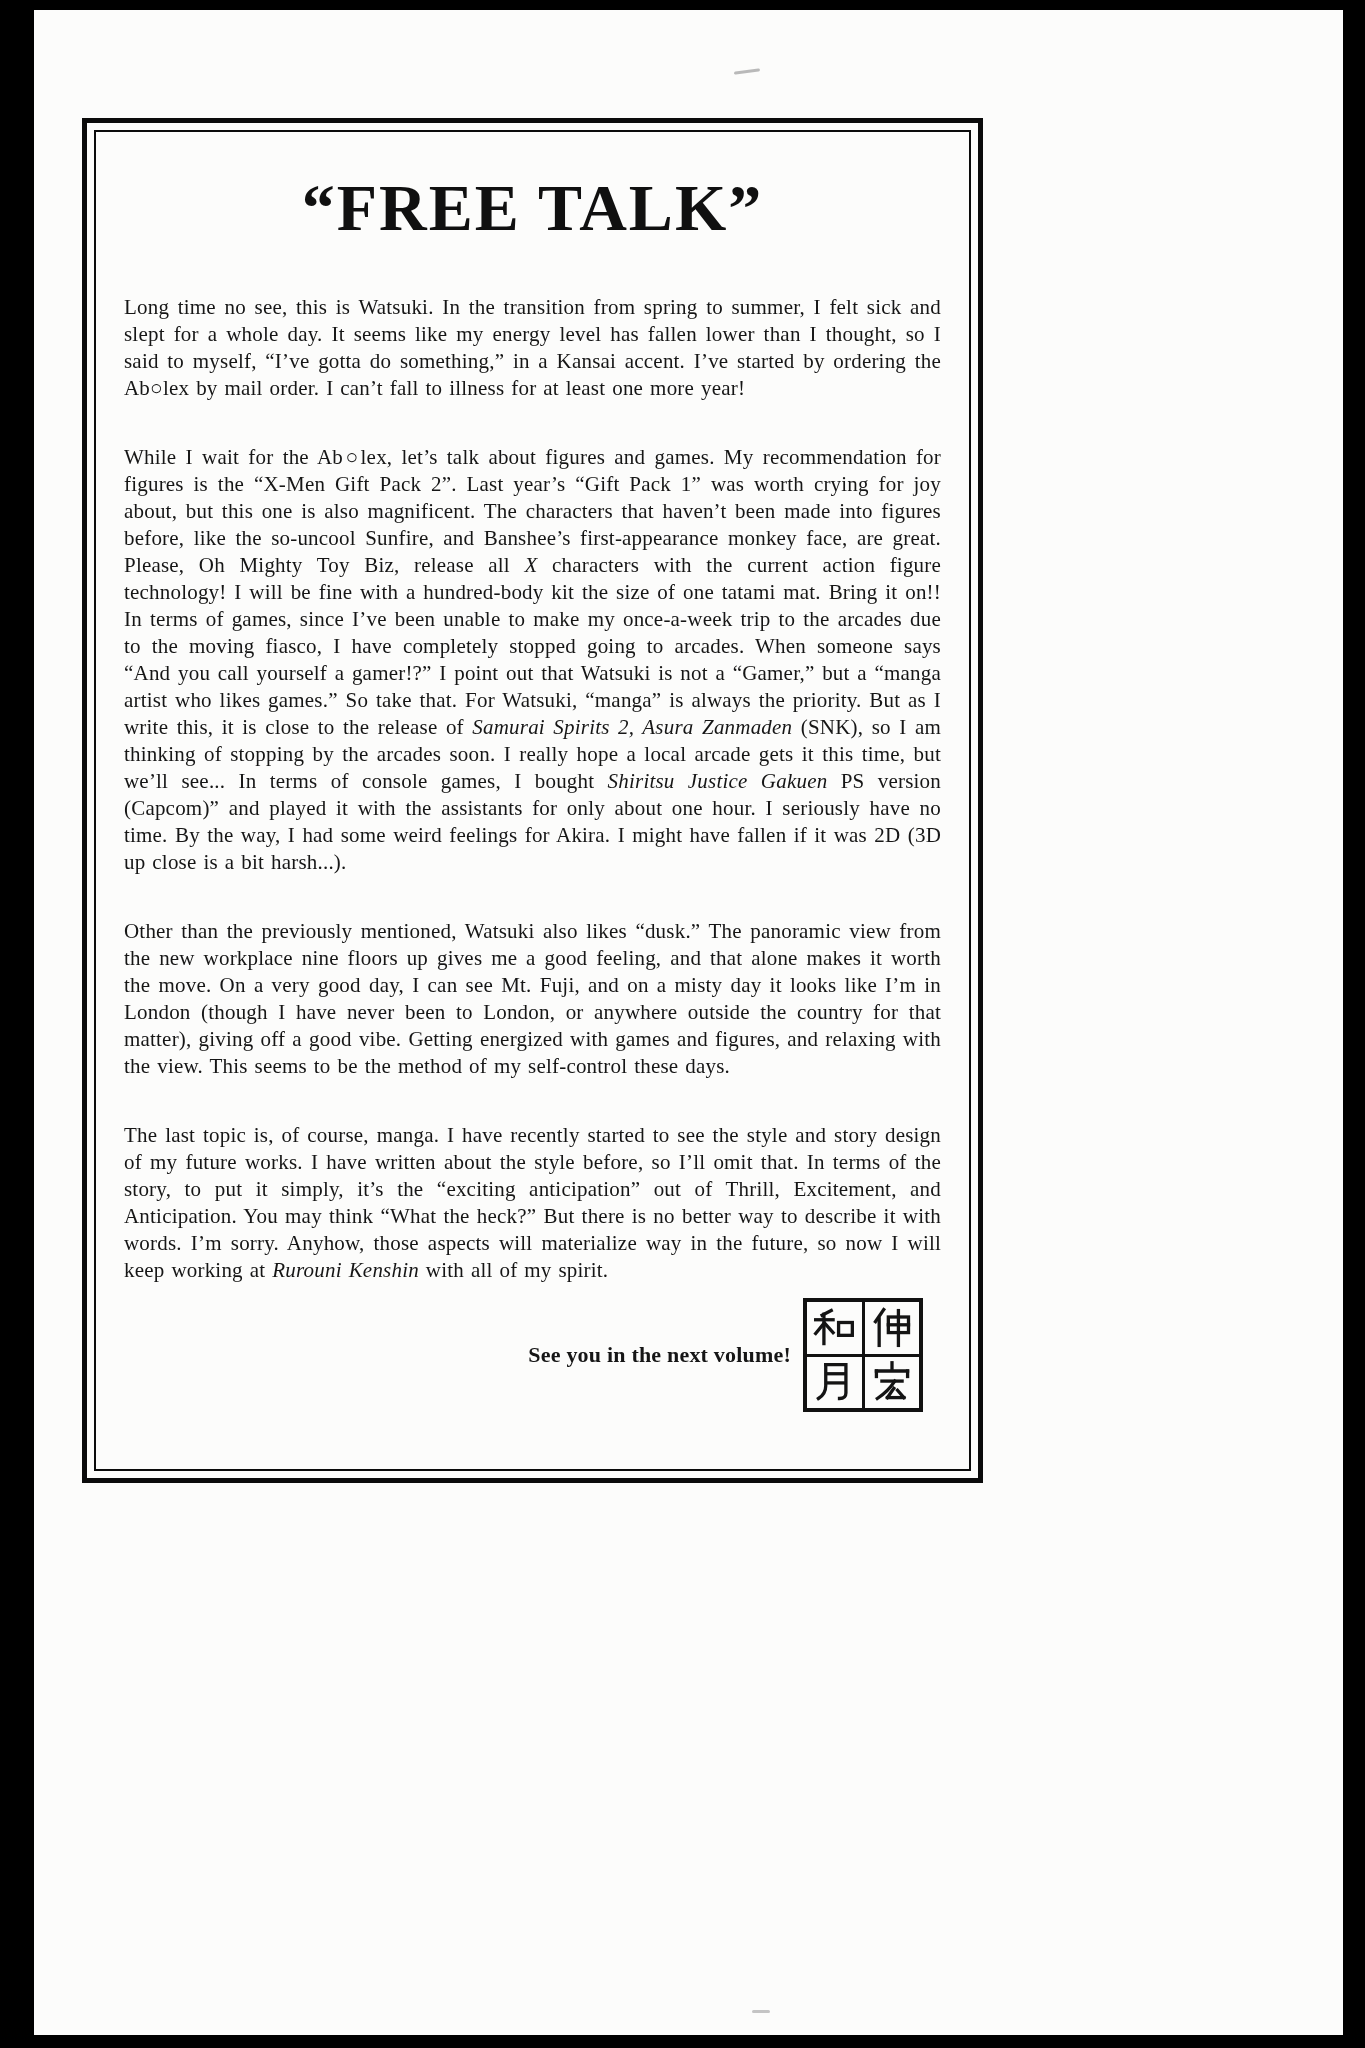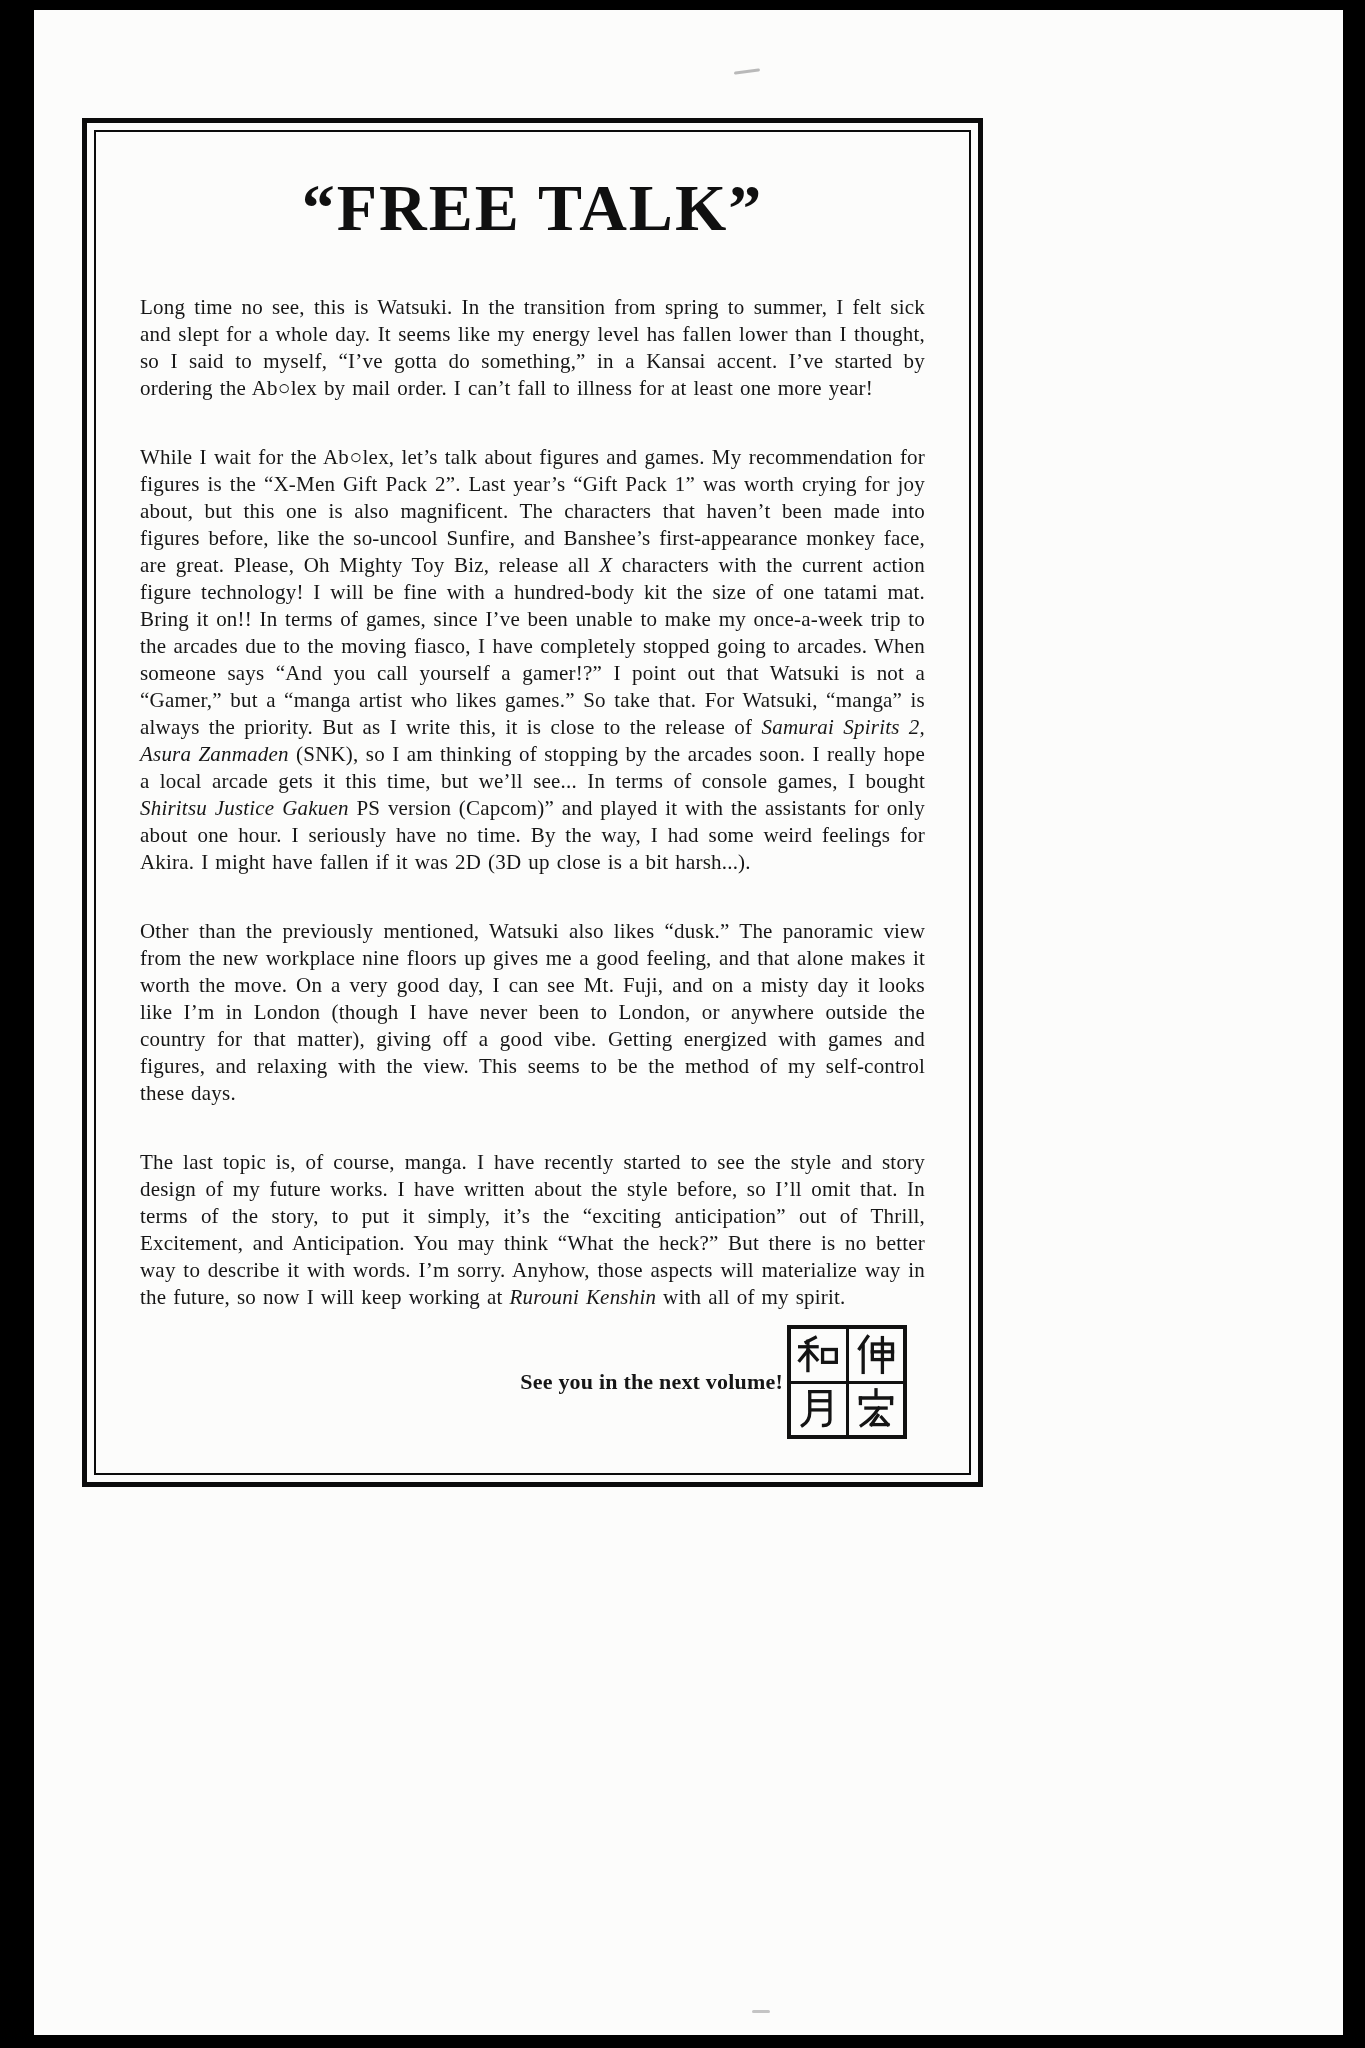--- a/index.html
+++ b/index.html
@@ -28,21 +28,21 @@
     position: absolute;
     left: 48px; top: 108px;
     width: 901px;
     border: 5px solid #0b0b0b;
     padding: 7px;
     background: #fcfcfb;
   }
   .frame-inner {
     border: 2px solid #0b0b0b;
     min-height: 1341px;
-    padding: 28px 44px 34px;
+    padding: 28px 28px 34px;
   }
   .title {
     font-size: 66px;
     font-weight: 700;
     text-align: center;
     letter-spacing: 2px;
     color: #101010;
     margin: 10px 0 48px;
     white-space: nowrap;
   }
@@ -55,21 +55,21 @@
     letter-spacing: 0.2px;
     word-spacing: 1.5px;
     margin-bottom: 42px;
   }
   .para:last-of-type { margin-bottom: 8px; }
   .italic { font-style: italic; }
   .closing-row {
     display: flex;
     justify-content: flex-end;
     align-items: center;
-    gap: 4px;
+    gap: 12px;
     margin-top: 14px;
     padding-right: 18px;
     text-align: right;
   }
   .closing {
     font-size: 22px;
     font-weight: 700;
     color: #161616;
     letter-spacing: 0.2px;
   }

